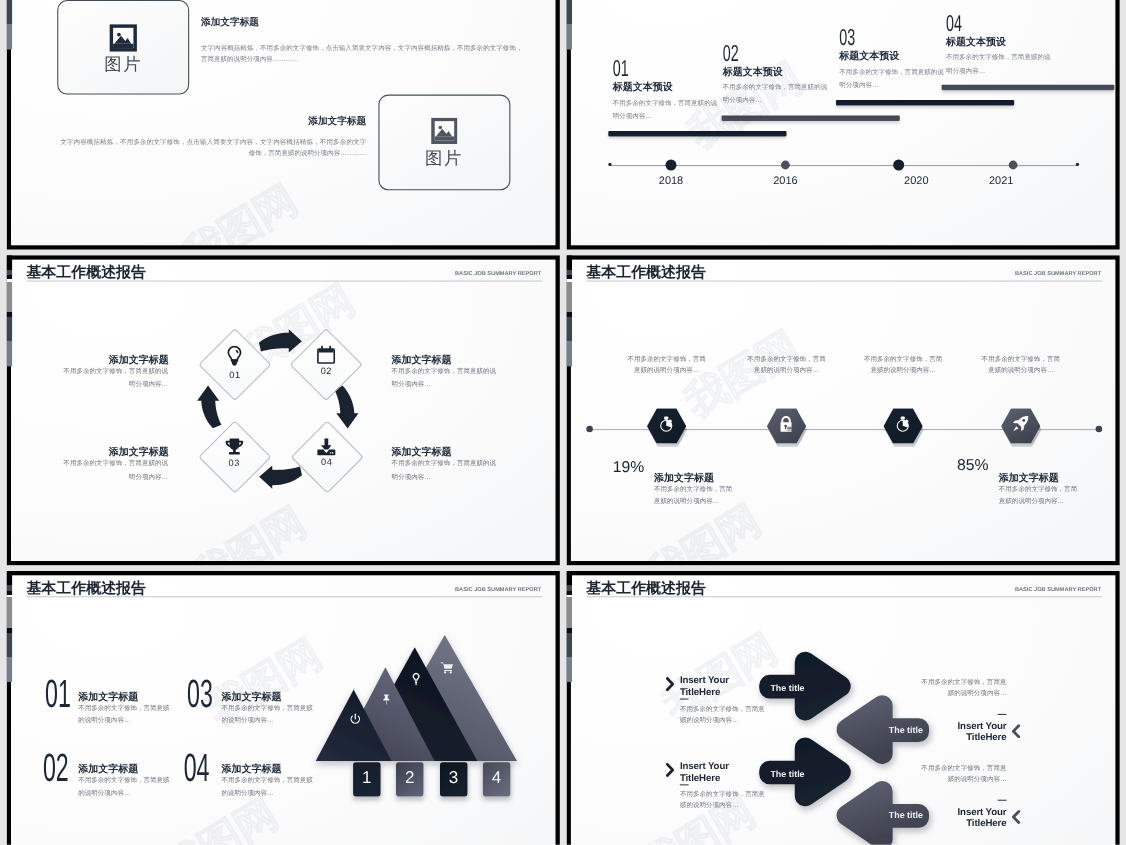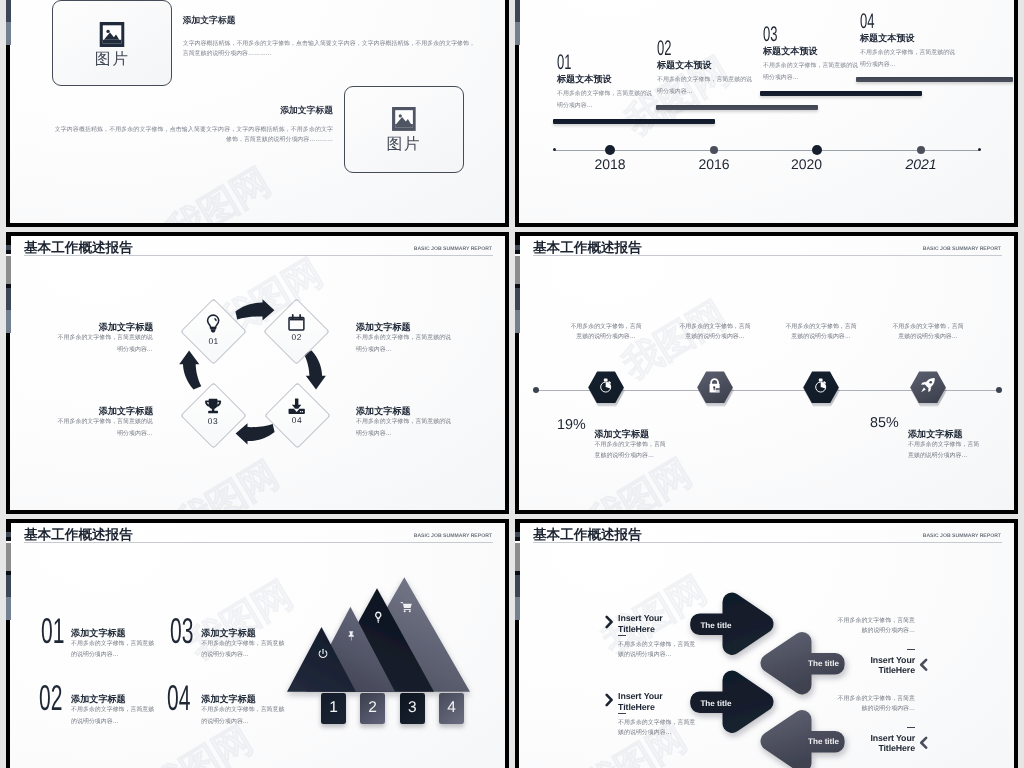--- a/index.html
+++ b/index.html
@@ -46,21 +46,21 @@
           color:#434a57;letter-spacing:1.5px;line-height:16px;}
 
   
   .tl-num{position:absolute;font-size:21px;color:#1d2532;letter-spacing:0;line-height:22px;font-weight:300;
        transform:scaleX(.62);transform-origin:left top;}
   .tl-h{position:absolute;font-size:9.1px;font-weight:700;color:#232c3b;letter-spacing:0;line-height:10px;}
   .tl-b{position:absolute;font-size:5.95px;line-height:11.5px;color:#787d86;width:95px;}
   .tl-bar{position:absolute;height:5px;border-radius:1px;box-shadow:0 2px 3px rgba(0,0,0,.17);}
   .tl-line{position:absolute;height:1px;background:#9ba1a9;}
   .tl-dot{position:absolute;border-radius:50%;}
-  .tl-year{position:absolute;font-size:14px;color:#1d2532;letter-spacing:0;line-height:9px;}
+  .tl-year{position:absolute;font-size:10px;color:#1d2532;letter-spacing:0;line-height:9px;}
 
   
   .dia{position:absolute;width:45px;height:45px;border:1px solid #b9bec6;
        transform:rotate(45deg);border-radius:3px;
        background:linear-gradient(135deg,#ffffff,#f7f8f9);}
   .dia-in{position:absolute;width:56px;text-align:center;line-height:0;}
   .dia-in .ico{display:block;margin:0 auto;}
   .dia-in .nm{display:block;font-size:8.4px;color:#1b2330;letter-spacing:.5px;margin-top:2px;line-height:9px;}
   .cyc-h{position:absolute;font-size:9.1px;font-weight:700;color:#222b39;letter-spacing:0;line-height:10px;}
   .cyc-b{position:absolute;font-size:5.95px;line-height:12.1px;color:#70757e;width:96px;}
@@ -162,22 +162,22 @@
 
     <div class="tl-line" style="left:35px;width:426px;top:202px;"></div>
     <div class="tl-dot" style="left:34px;top:200px;width:3px;height:3px;background:#1b2431;"></div>
     <div class="tl-dot" style="left:459px;top:200px;width:3px;height:3px;background:#1b2431;"></div>
     <div class="tl-dot" style="left:86px;top:197px;width:10px;height:10px;background:#151f2e;"></div>
     <div class="tl-dot" style="left:191px;top:198px;width:8px;height:8px;background:#4a4f5b;"></div>
     <div class="tl-dot" style="left:293px;top:197px;width:10px;height:10px;background:#151f2e;"></div>
     <div class="tl-dot" style="left:398px;top:198px;width:8px;height:8px;background:#4a4f5b;"></div>
     <div class="tl-year" style="left:69px;top:212px;width:44px;text-align:center;">2018</div>
     <div class="tl-year" style="left:173px;top:212px;width:44px;text-align:center;">2016</div>
-    <div class="tl-year" style="left:272px;top:212px;width:44px;">2020</div>
-    <div class="tl-year" style="left:380px;top:212px;width:44px;text-align:center;font-style:italic;">2021</div>
+    <div class="tl-year" style="left:292px;top:212px;width:44px;text-align:center;">2020</div>
+    <div class="tl-year" style="left:380px;top:212px;width:44px;">2021</div>
   </div>
   <div class="accent"></div>
   <div class="frame"></div>
 </div>
 
 <div class="slide" id="s3" style="left:6px;top:232px;width:503px;height:282px;">
   <div class="canvas">
     <div class="wm" style="left:200px;top:70px;">我图网</div>
     <div class="wm" style="left:156px;top:272px;">我图网</div>
 

